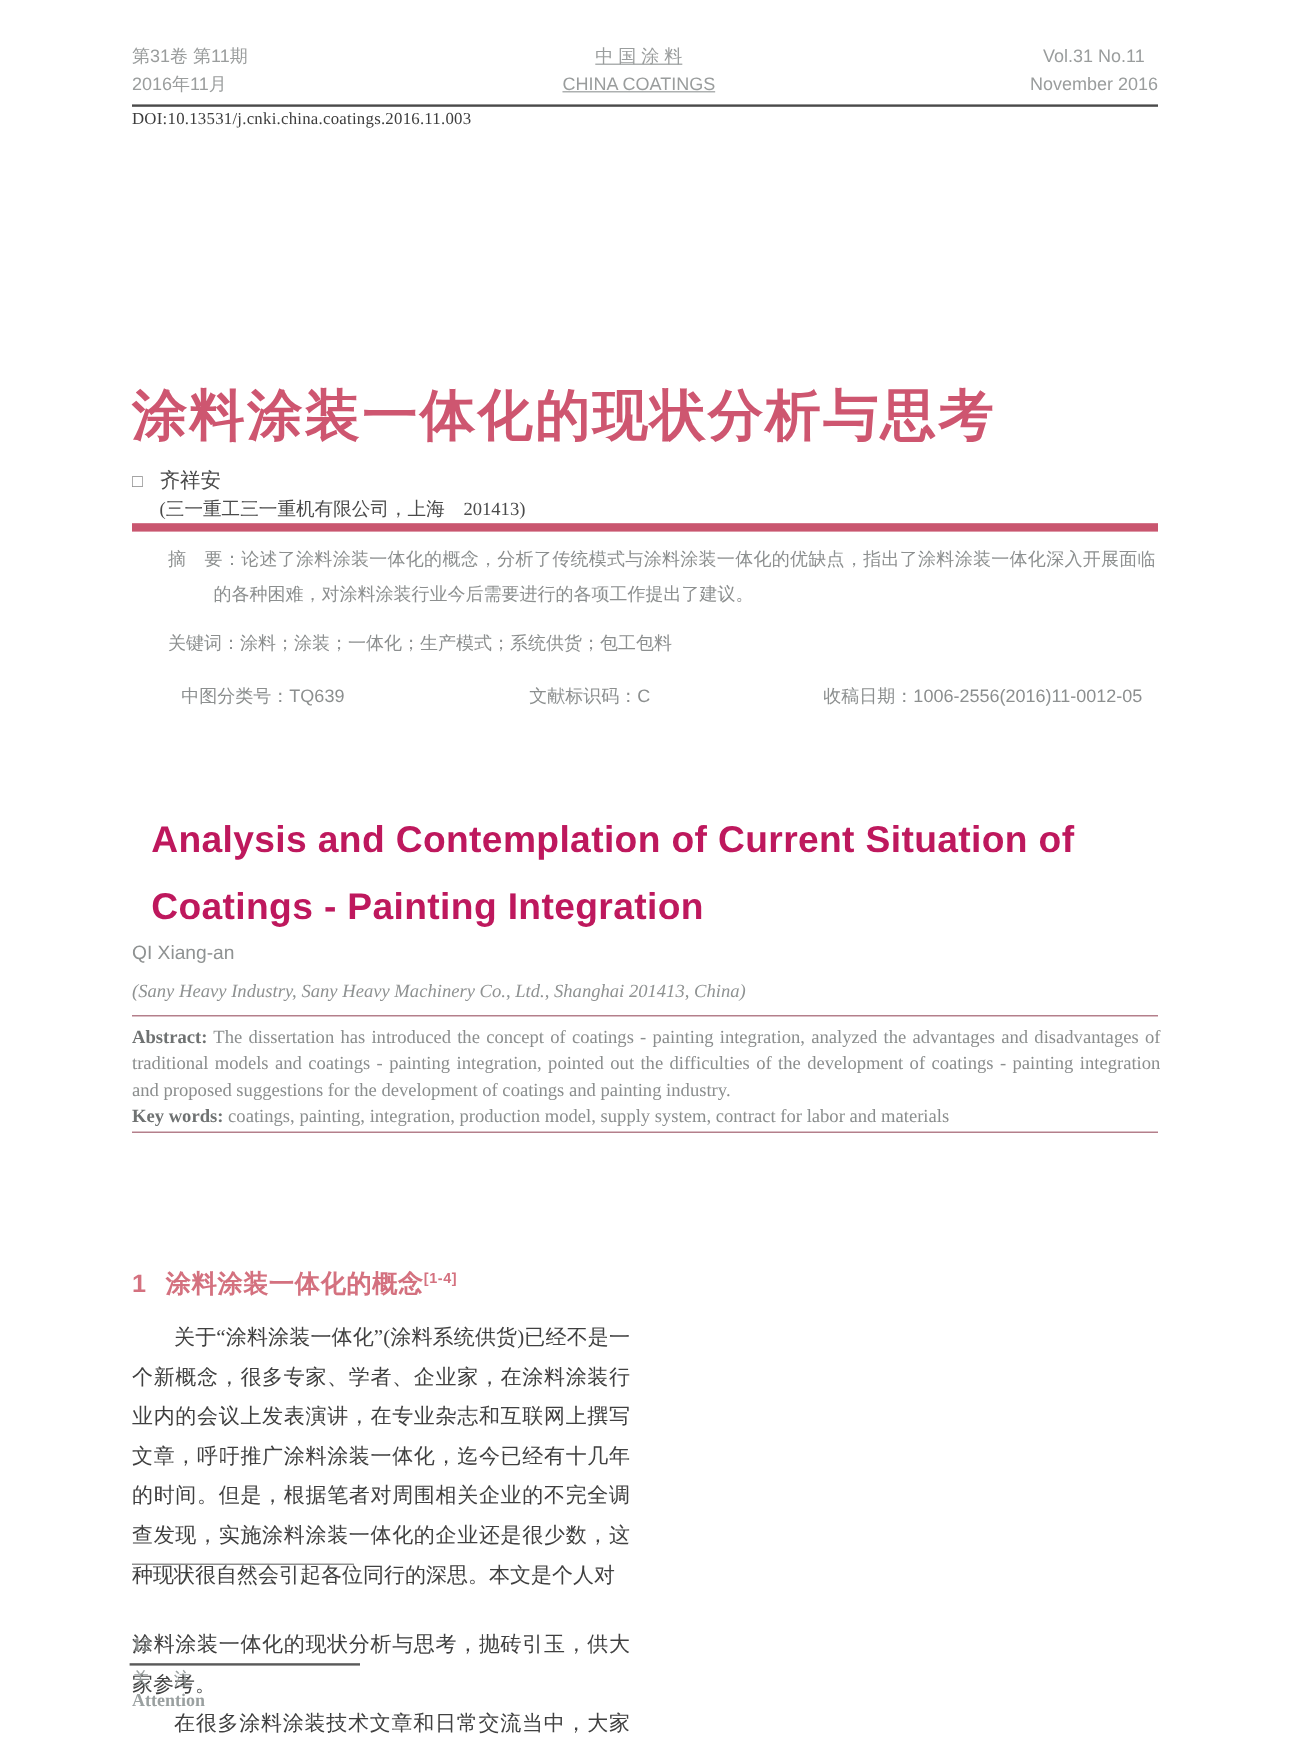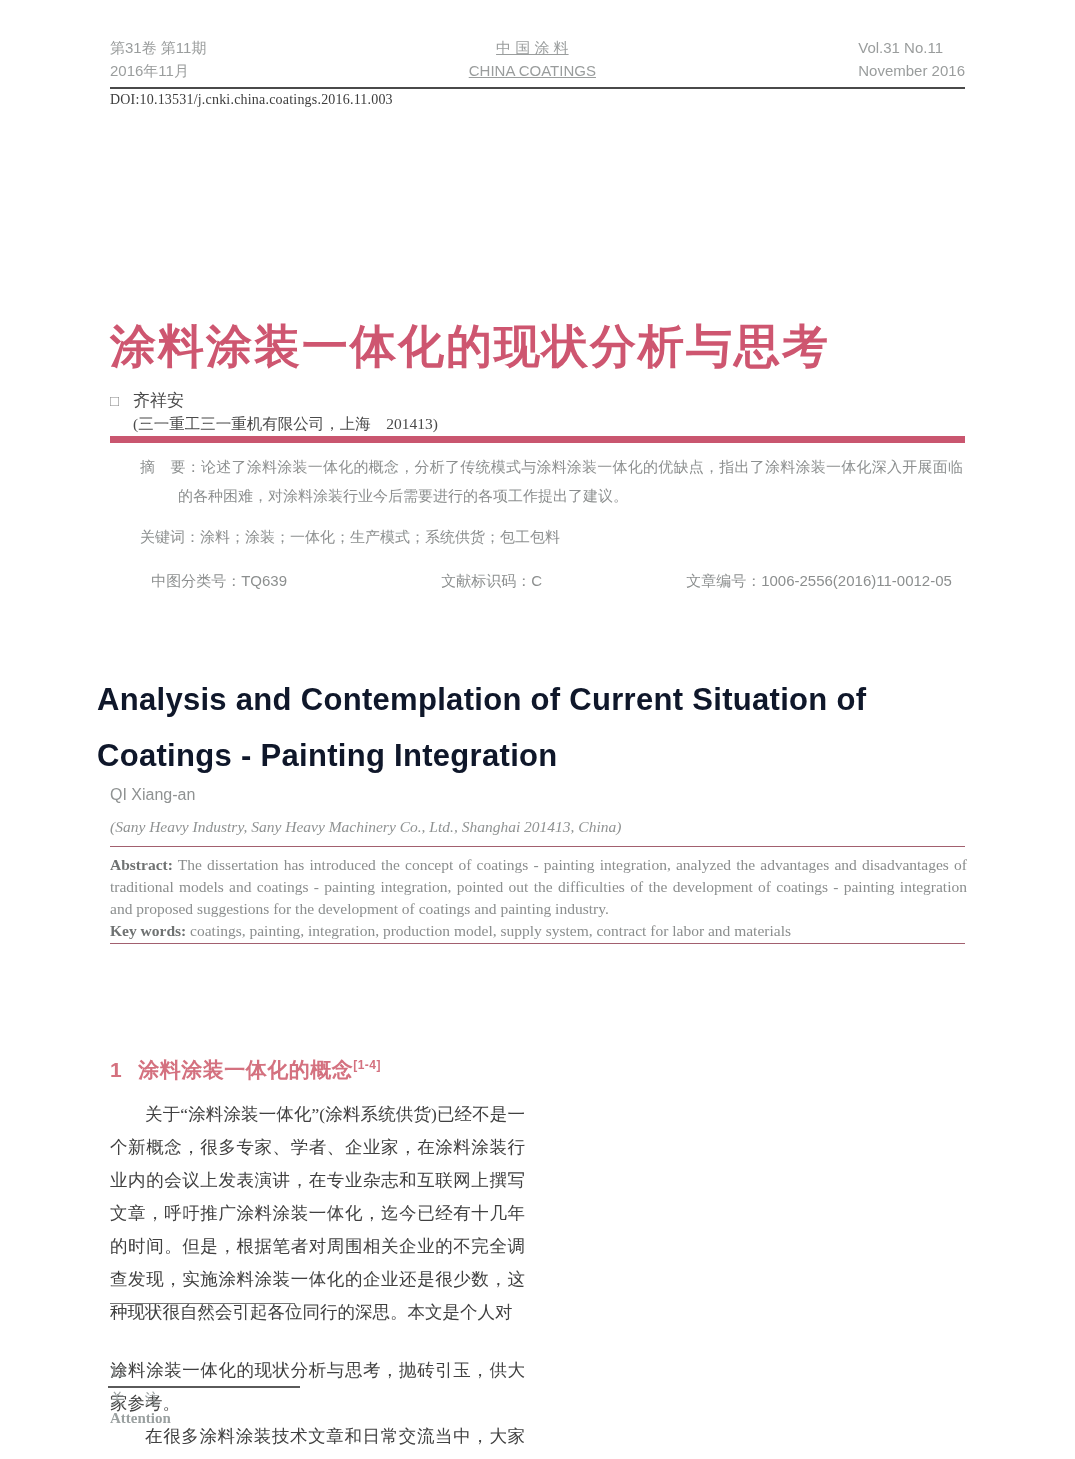--- a/index.html
+++ b/index.html
@@ -13,21 +13,21 @@
     overflow: hidden;
   }
   
   .journal-header {
     position: absolute; top: 36px; left: 110px; right: 110px;
     display: flex; justify-content: space-between;
     font-family: "Liberation Sans", "DejaVu Sans", sans-serif;
     color: #9a9d9d; font-size: 15px; line-height: 23px;
   }
   .journal-header .col-center { text-align: center; text-decoration: underline; }
-  .journal-header .col-right { text-align: left; }
+  .journal-header .col-right { text-align: center; }
   .header-rule {
     position: absolute; top: 87px; left: 110px; right: 110px;
     border-top: 2px solid #4a4a4a;
   }
   .doi {
     position: absolute; top: 92px; left: 110px;
     font-size: 14px; color: #3c3c3c; letter-spacing: 0.2px;
   }
   
   .title-cn {
@@ -55,24 +55,24 @@
     color: #8c8f8f; font-size: 15px; line-height: 29px;
     font-family: "Liberation Sans", "DejaVu Sans", sans-serif;
   }
   .abs-para { padding-left: 38px; text-indent: -38px; text-align: justify; }
   .kw-line { margin-top: 12px; }
   .clc-row { display: flex; margin-top: 15px; justify-content: center; }
   .clc-row .clc-item1 { width: 290px; }
   .clc-row .clc-item2 { width: 245px; }
   
   .title-en {
-    position: absolute; top: 672px; left: 97px; right: 110px;
+    position: absolute; top: 672px; left: 126px; right: 110px;
     font-family: "Liberation Sans", "DejaVu Sans", sans-serif;
     font-weight: bold; font-size: 31px; line-height: 56px;
-    color: #0f172a; letter-spacing: 0.3px;
+    color: #be185d; letter-spacing: 0.3px;
   }
   .author-en {
     position: absolute; top: 786px; left: 110px;
     font-family: "Liberation Sans", "DejaVu Sans", sans-serif;
     font-size: 16px; color: #8f9292;
   }
   .affil-en {
     position: absolute; top: 818px; left: 110px;
     font-style: italic; font-size: 15.5px; color: #8f9292;
   }
@@ -160,21 +160,21 @@
   </div>
   <div class="affil-cn">(三一重工三一重机有限公司，上海　201413)</div>
   <div class="pink-bar"></div>
 
   <div class="abstract-cn">
     <p class="abs-para"><span>摘　要：</span><span>论述了涂料涂装一体化的概念，分析了传统模式与涂料涂装一体化的优缺点，指出了涂料涂装一体化深入开展面临的各种困难，对涂料涂装行业今后需要进行的各项工作提出了建议。</span></p>
     <p class="kw-line"><span>关键词：</span><span>涂料；涂装；一体化；生产模式；系统供货；包工包料</span></p>
     <div class="clc-row">
       <div class="clc-item1"><span>中图分类号：</span><span>TQ639</span></div>
       <div class="clc-item2"><span>文献标识码：</span><span>C</span></div>
-      <div class="clc-item3"><span>文章编号：</span><span>1006-2556(2016)11-0012-05</span></div>
+      <div class="clc-item3"><span>收稿日期：</span><span>1006-2556(2016)11-0012-05</span></div>
     </div>
   </div>
 
   <h2 class="title-en">
     <span>Analysis and Contemplation of Current Situation of</span><br>
     <span>Coatings - Painting Integration</span>
   </h2>
   <div class="author-en">QI Xiang-an</div>
   <div class="affil-en">(Sany Heavy Industry, Sany Heavy Machinery Co., Ltd., Shanghai 201413, China)</div>
 

